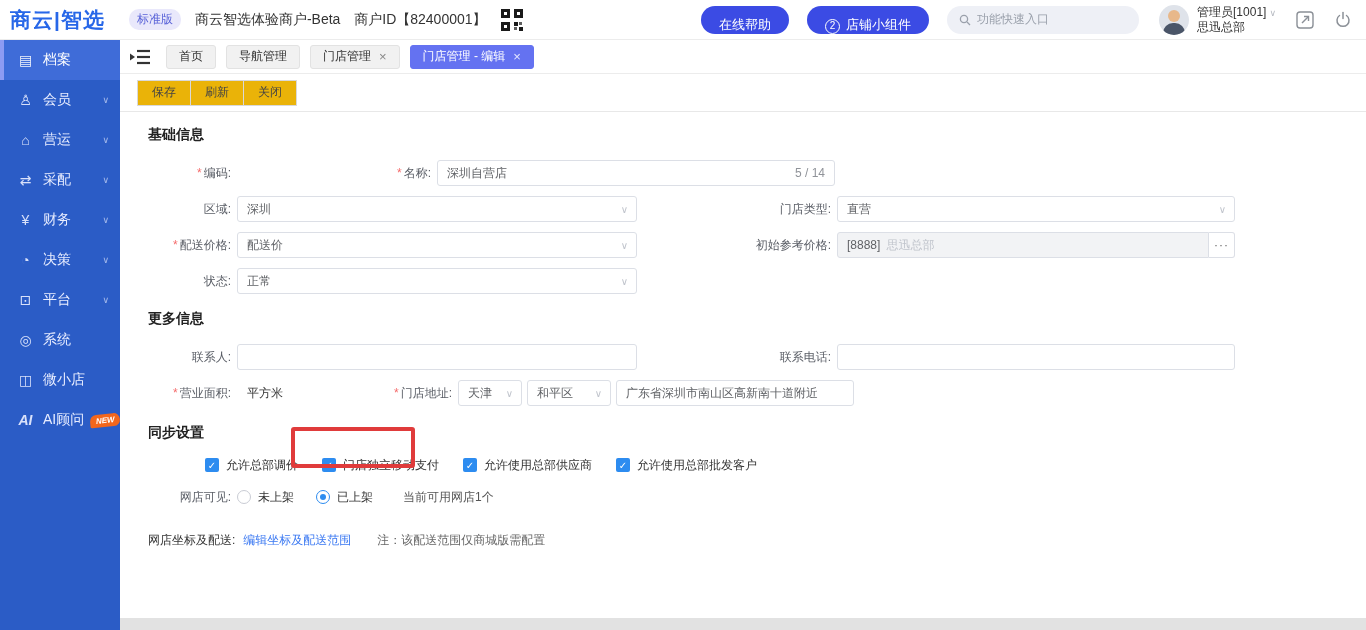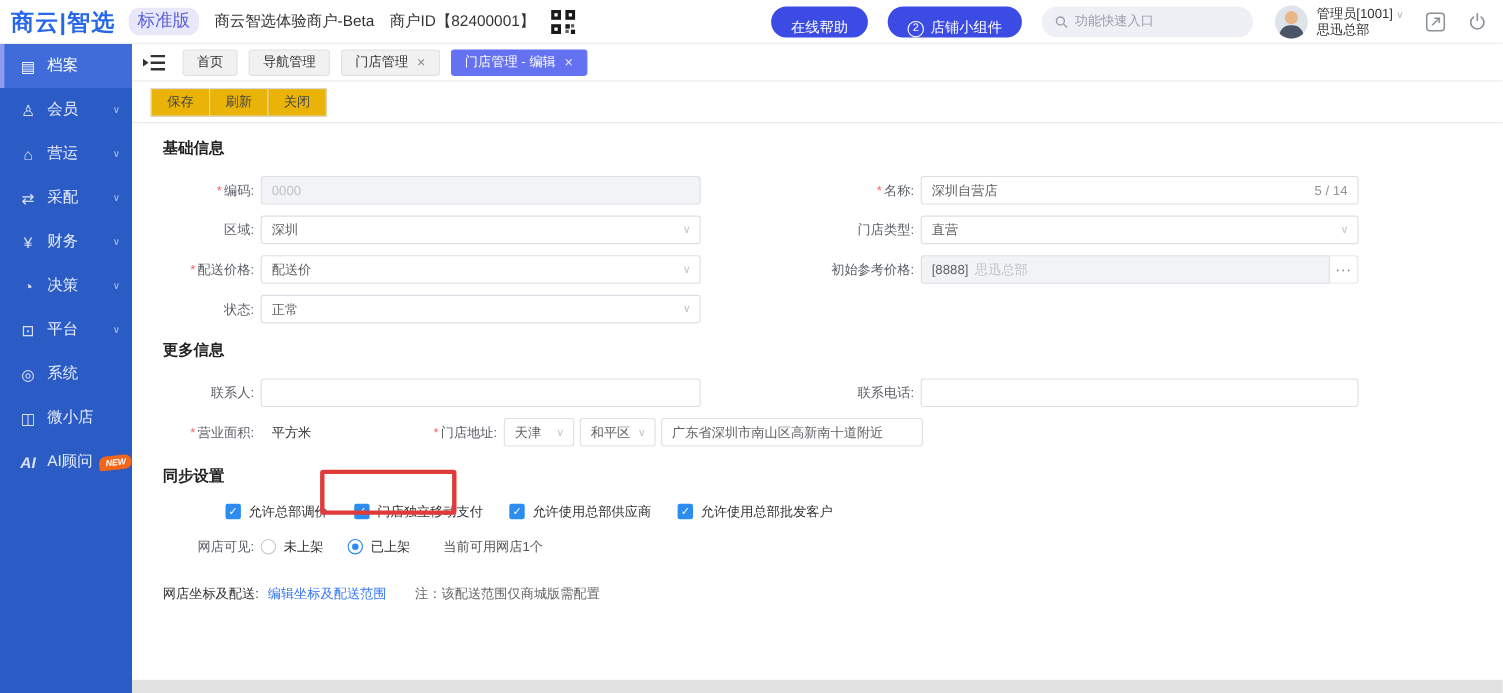--- a/index.html
+++ b/index.html
@@ -3,21 +3,21 @@
 <meta charset="utf-8">
 <style>
   * { margin:0; padding:0; box-sizing:border-box; }
   html,body { width:1366px; height:630px; overflow:hidden;
     font-family:"Liberation Sans","DejaVu Sans",sans-serif; background:#fff; }
 
   
   .header { position:absolute; top:0; left:0; width:1366px; height:40px; background:#fff;
     border-bottom:1px solid #ececec; display:flex; align-items:center; padding:0 14px 0 10px; z-index:5; }
   .logo { font-size:21px; font-weight:800; color:#2767e8; letter-spacing:1px; white-space:nowrap; }
-  .ver-badge { margin-left:12px; background:#e9e8fb; color:#5a63d8; font-size:16px;
+  .ver-badge { margin-left:24px; background:#e9e8fb; color:#5a63d8; font-size:12px;
     padding:2px 8px; border-radius:10px; white-space:nowrap; }
   .merchant { margin-left:14px; font-size:14px; color:#333; white-space:nowrap; }
   .merchant span + span { margin-left:10px; }
   .qr { margin-left:14px; width:22px; height:22px; cursor:pointer; }
   .hspacer { flex:1; }
   .pill-btn { height:28px; border-radius:15px; background:#3b4be4; color:#fff; font-size:13px;
     display:flex; align-items:flex-end; padding:0 18px; margin-left:18px; cursor:pointer; white-space:nowrap; }
   .widget-ic { width:15px; height:15px; border:1.5px solid #fff; border-radius:50%;
     font-size:10px; line-height:12px; text-align:center; margin-right:6px; }
   .search-box { margin-left:18px; width:192px; height:28px; background:#eef0f6; border-radius:14px;
@@ -250,23 +250,20 @@
     <div class="tbtn">刷新</div>
     <div class="tbtn">关闭</div>
   </div>
 
   <div class="form">
 
     <div class="sec-title">基础信息</div>
 
     <div class="frow">
       <div class="lbl"><span class="star">*</span><span>编码:</span></div>
-      <div class="ctrl w400 disabled">
-          <span>0000</span>
-        </div>
       <div class="lbl-r"><span class="star">*</span><span>名称:</span></div>
       <div class="ctrl w398">
         <span>深圳自营店</span>
         <span class="counter">5 / 14</span>
       </div>
     </div>
 
     <div class="frow">
       <div class="lbl"><span>区域:</span></div>
       <div class="ctrl w400 sel">
@@ -315,21 +312,21 @@
 
     <div class="frow">
       <div class="lbl"><span class="star">*</span><span>营业面积:</span></div>
       <span class="unit">平方米</span>
       <div class="lbl-r" style="width:175px;"><span class="star">*</span><span>门店地址:</span></div>
       <div class="ctrl sel" style="width:64px;">
         <span>天津</span>
         <span class="chev">∨</span>
       </div>
       <div class="gap5"></div>
-      <div class="ctrl sel" style="width:69px;">
+      <div class="ctrl sel" style="width:84px;">
         <span>和平区</span>
         <span class="chev">∨</span>
       </div>
       <div class="gap5"></div>
       <div class="ctrl" style="width:238px;white-space:nowrap;overflow:hidden;">
         <span>广东省深圳市南山区高新南十道附近</span>
       </div>
     </div>
 
     <div class="sec-title" style="margin-top:18px;margin-bottom:14px;">同步设置</div>

